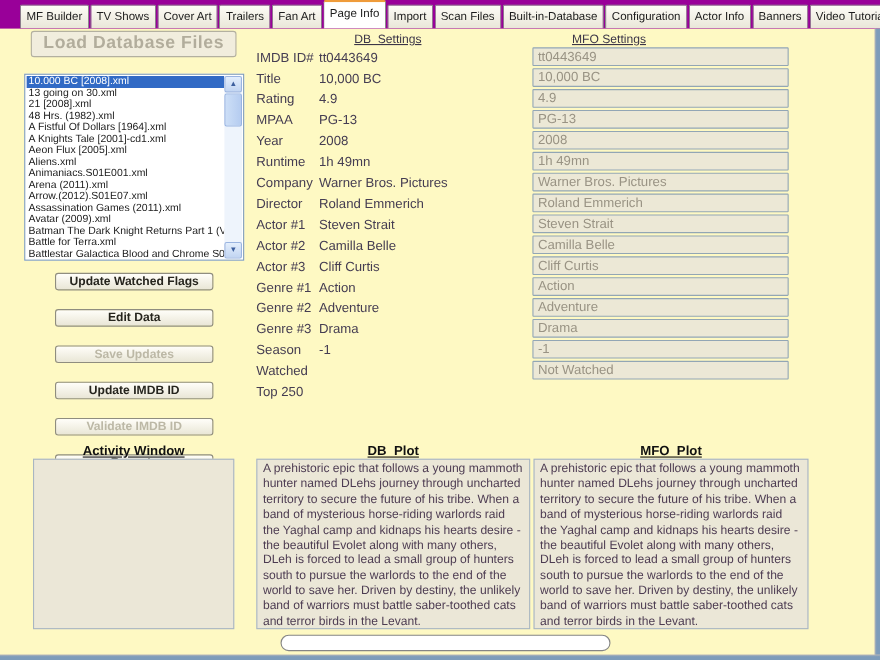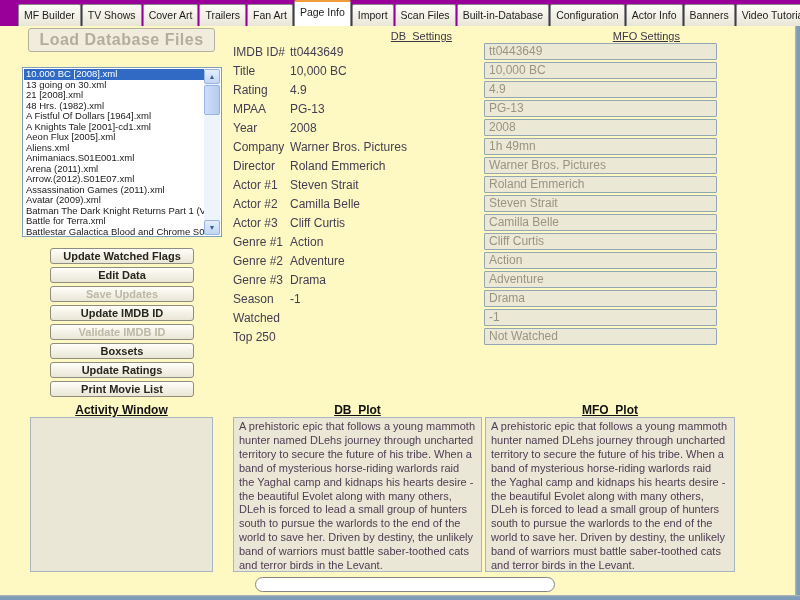--- a/index.html
+++ b/index.html
@@ -26,29 +26,29 @@
   .list-item.selected{background:#316ac5;color:#fff;}
   .vscroll{position:absolute;top:1px;right:1px;width:16px;bottom:1px;background:#eef4fc;}
   .sbtn{position:absolute;left:0;width:16px;height:15px;background:linear-gradient(#e3eefc,#c2d5f2);
     border:1px solid #9ab4e0;border-radius:2px;box-sizing:border-box;color:#3d5f9e;font-size:7px;
     text-align:center;line-height:13px;}
   .sbtn.up{top:0;}
   .sbtn.down{bottom:0;}
   .sthumb{position:absolute;left:0;top:16px;width:16px;height:30px;background:linear-gradient(90deg,#cddff7,#b5ccf0);
     border:1px solid #98b4e2;border-radius:2px;box-sizing:border-box;}
 
-  .btn-col{position:absolute;left:50px;top:248px;width:144px;display:flex;flex-direction:column;gap:3px;}
+  .btn-col{position:absolute;left:50px;top:248px;width:144px;display:flex;flex-direction:column;gap:17px;}
   .btn{height:16px;box-sizing:border-box;background:linear-gradient(#fffef9,#e9e6d6);
     border:1px solid #8f8d7f;border-radius:3px;font-weight:bold;font-size:11px;color:#26251e;
     text-align:center;line-height:13px;font-family:"Liberation Sans",sans-serif;}
   .btn.disabled{color:#bcb8a6;}
 
   
   .sec-header{position:absolute;font-size:11px;color:#3c3648;text-decoration:underline;
-    text-align:right;white-space:pre;}
+    text-align:left;white-space:pre;}
   .hdr-db{left:322px;top:30px;width:130px;}
   .hdr-mfo{left:520px;top:30px;width:160px;}
 
   .srows{position:absolute;left:233px;top:43px;width:250px;}
   .srow{height:19px;line-height:19px;font-size:12px;white-space:nowrap;}
   .slabel{display:inline-block;width:57px;color:#453d52;}
   .sval{color:#453d52;}
 
   .fields{position:absolute;left:484px;top:43px;width:233px;}
   .field{height:17px;margin-bottom:2px;box-sizing:border-box;background:#ece8d6;
@@ -140,20 +140,21 @@
 
   <div class="sec-header hdr-db">DB  Settings</div>
   <div class="sec-header hdr-mfo">MFO Settings</div>
 
   <div class="srows">
     <div class="srow"><span class="slabel">IMDB ID#</span><span class="sval">tt0443649</span></div>
     <div class="srow"><span class="slabel">Title</span><span class="sval">10,000 BC</span></div>
     <div class="srow"><span class="slabel">Rating</span><span class="sval">4.9</span></div>
     <div class="srow"><span class="slabel">MPAA</span><span class="sval">PG-13</span></div>
     <div class="srow"><span class="slabel">Year</span><span class="sval">2008</span></div>
+    <div class="srow"><span class="slabel">Runtime</span><span class="sval">1h 49mn</span></div>
     <div class="srow"><span class="slabel">Company</span><span class="sval">Warner Bros. Pictures</span></div>
     <div class="srow"><span class="slabel">Director</span><span class="sval">Roland Emmerich</span></div>
     <div class="srow"><span class="slabel">Actor #1</span><span class="sval">Steven Strait</span></div>
     <div class="srow"><span class="slabel">Actor #2</span><span class="sval">Camilla Belle</span></div>
     <div class="srow"><span class="slabel">Actor #3</span><span class="sval">Cliff Curtis</span></div>
     <div class="srow"><span class="slabel">Genre #1</span><span class="sval">Action</span></div>
     <div class="srow"><span class="slabel">Genre #2</span><span class="sval">Adventure</span></div>
     <div class="srow"><span class="slabel">Genre #3</span><span class="sval">Drama</span></div>
     <div class="srow"><span class="slabel">Season</span><span class="sval">-1</span></div>
     <div class="srow"><span class="slabel">Watched</span><span class="sval"></span></div>

